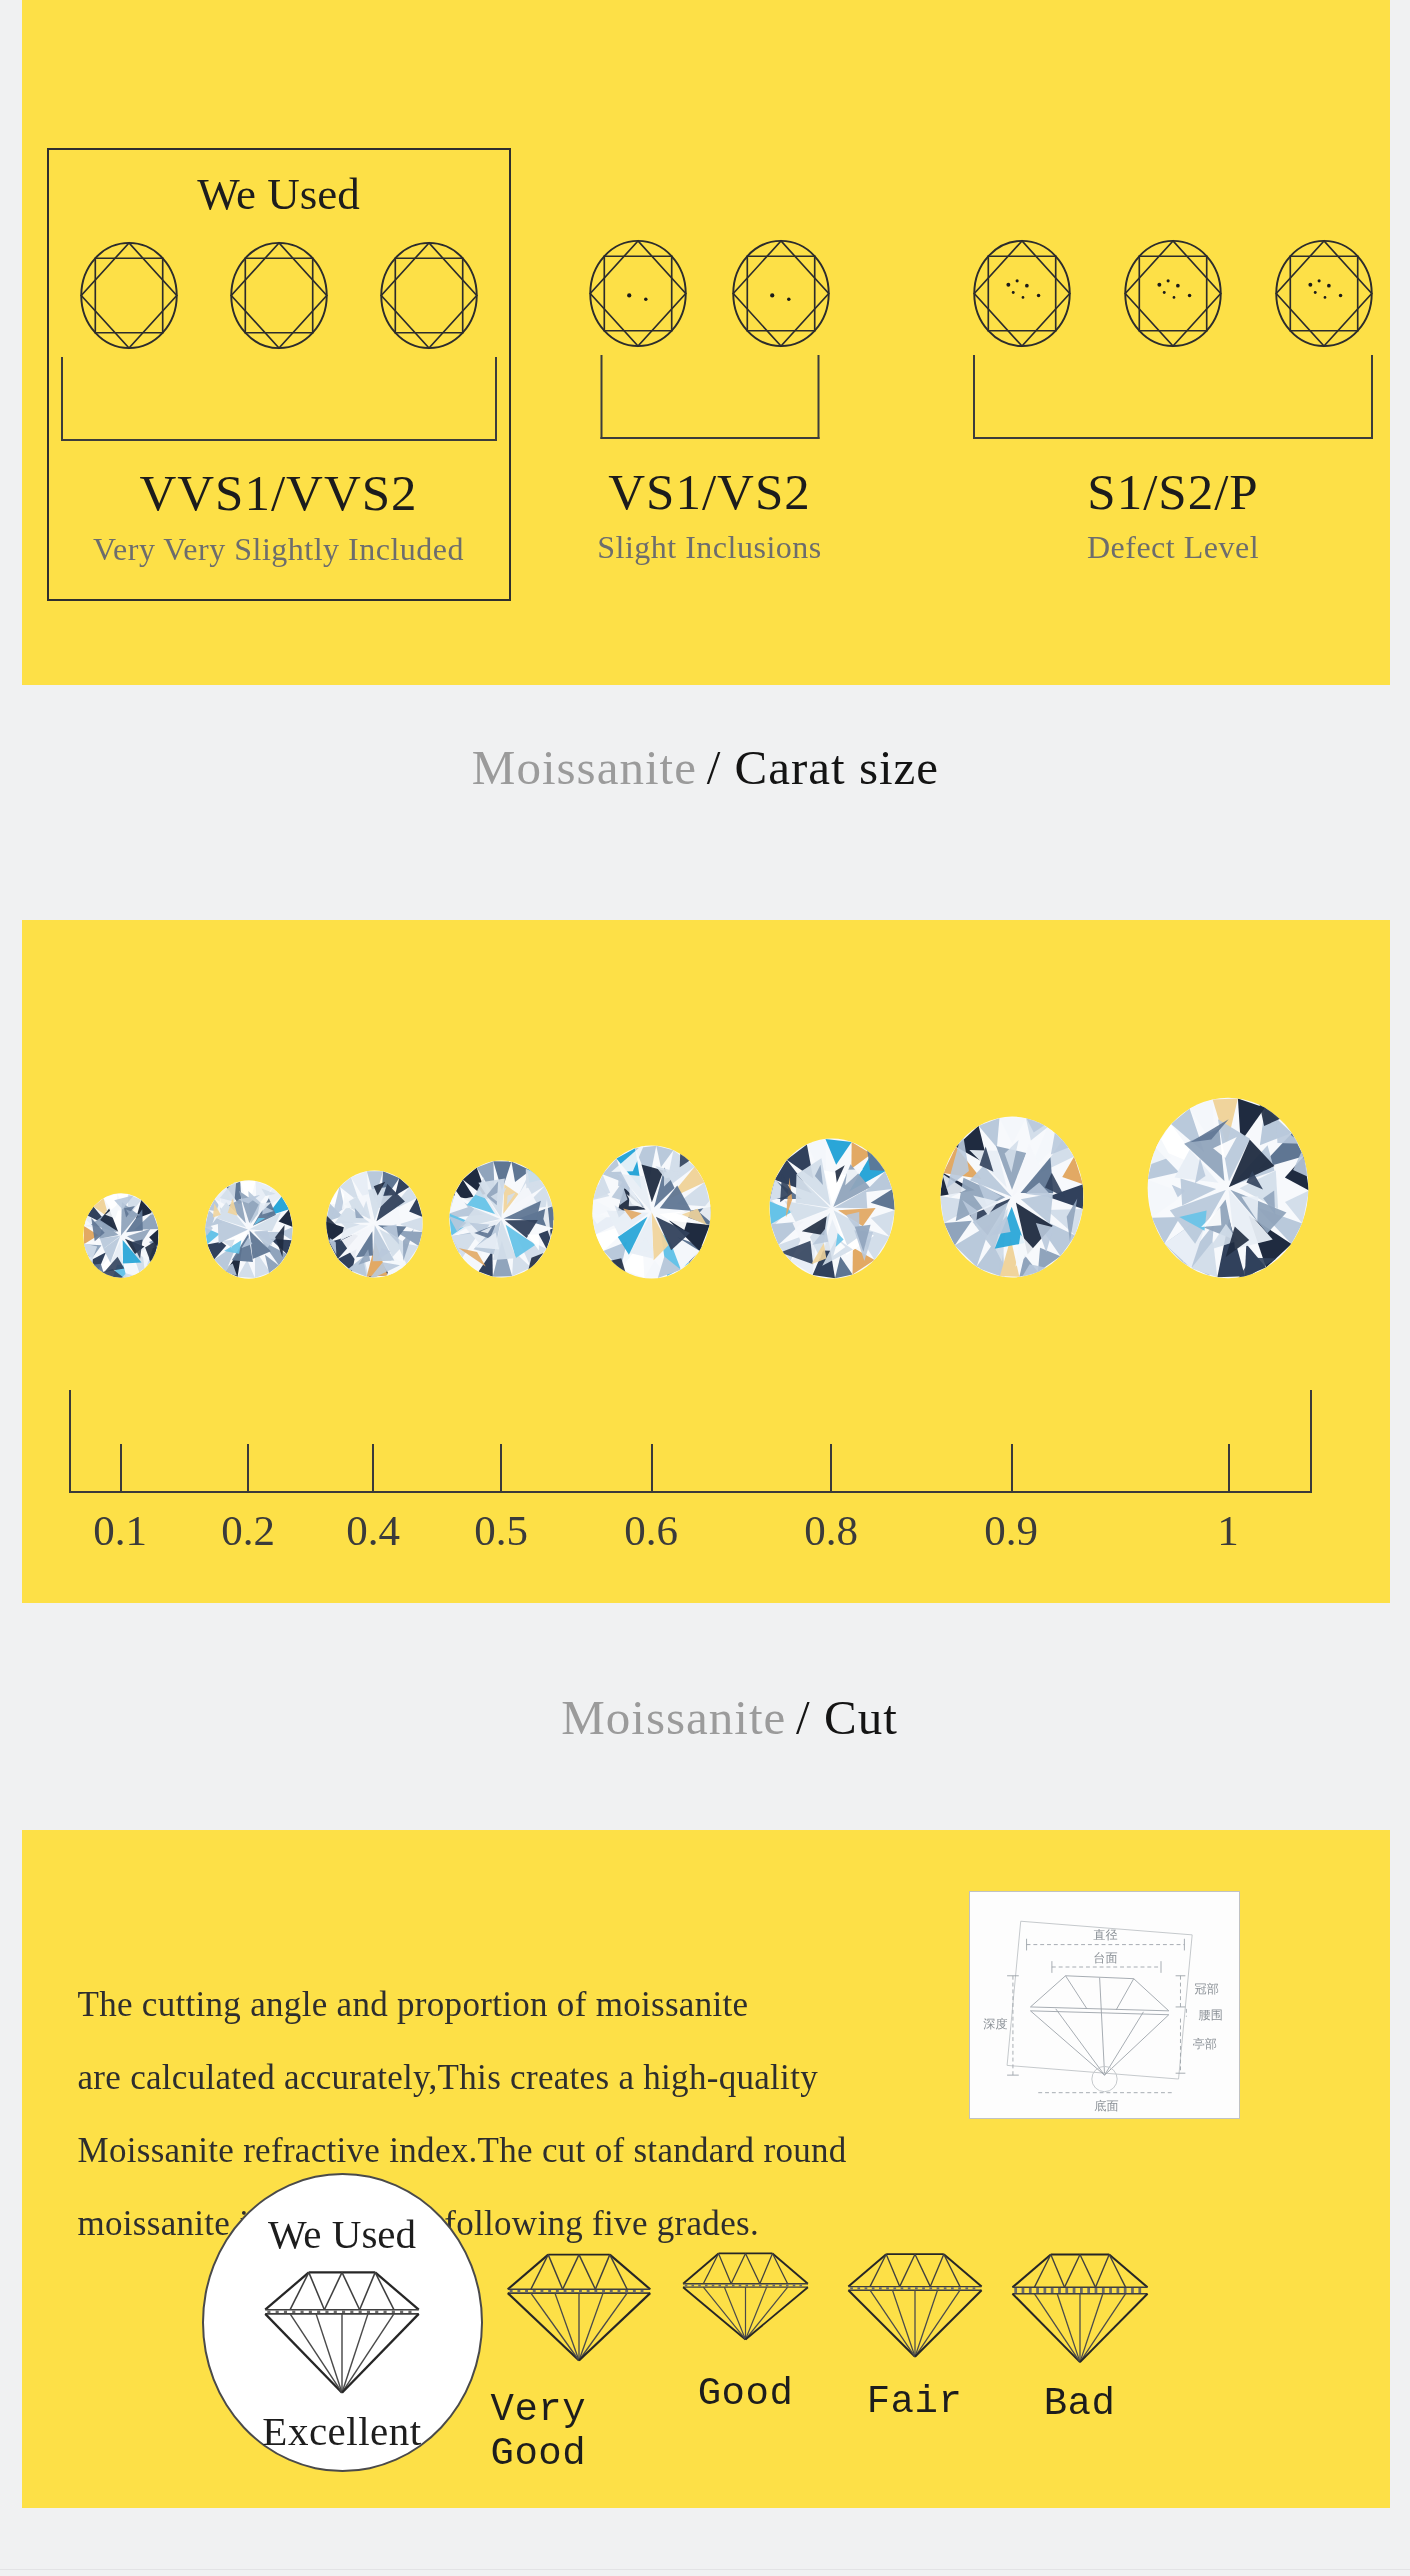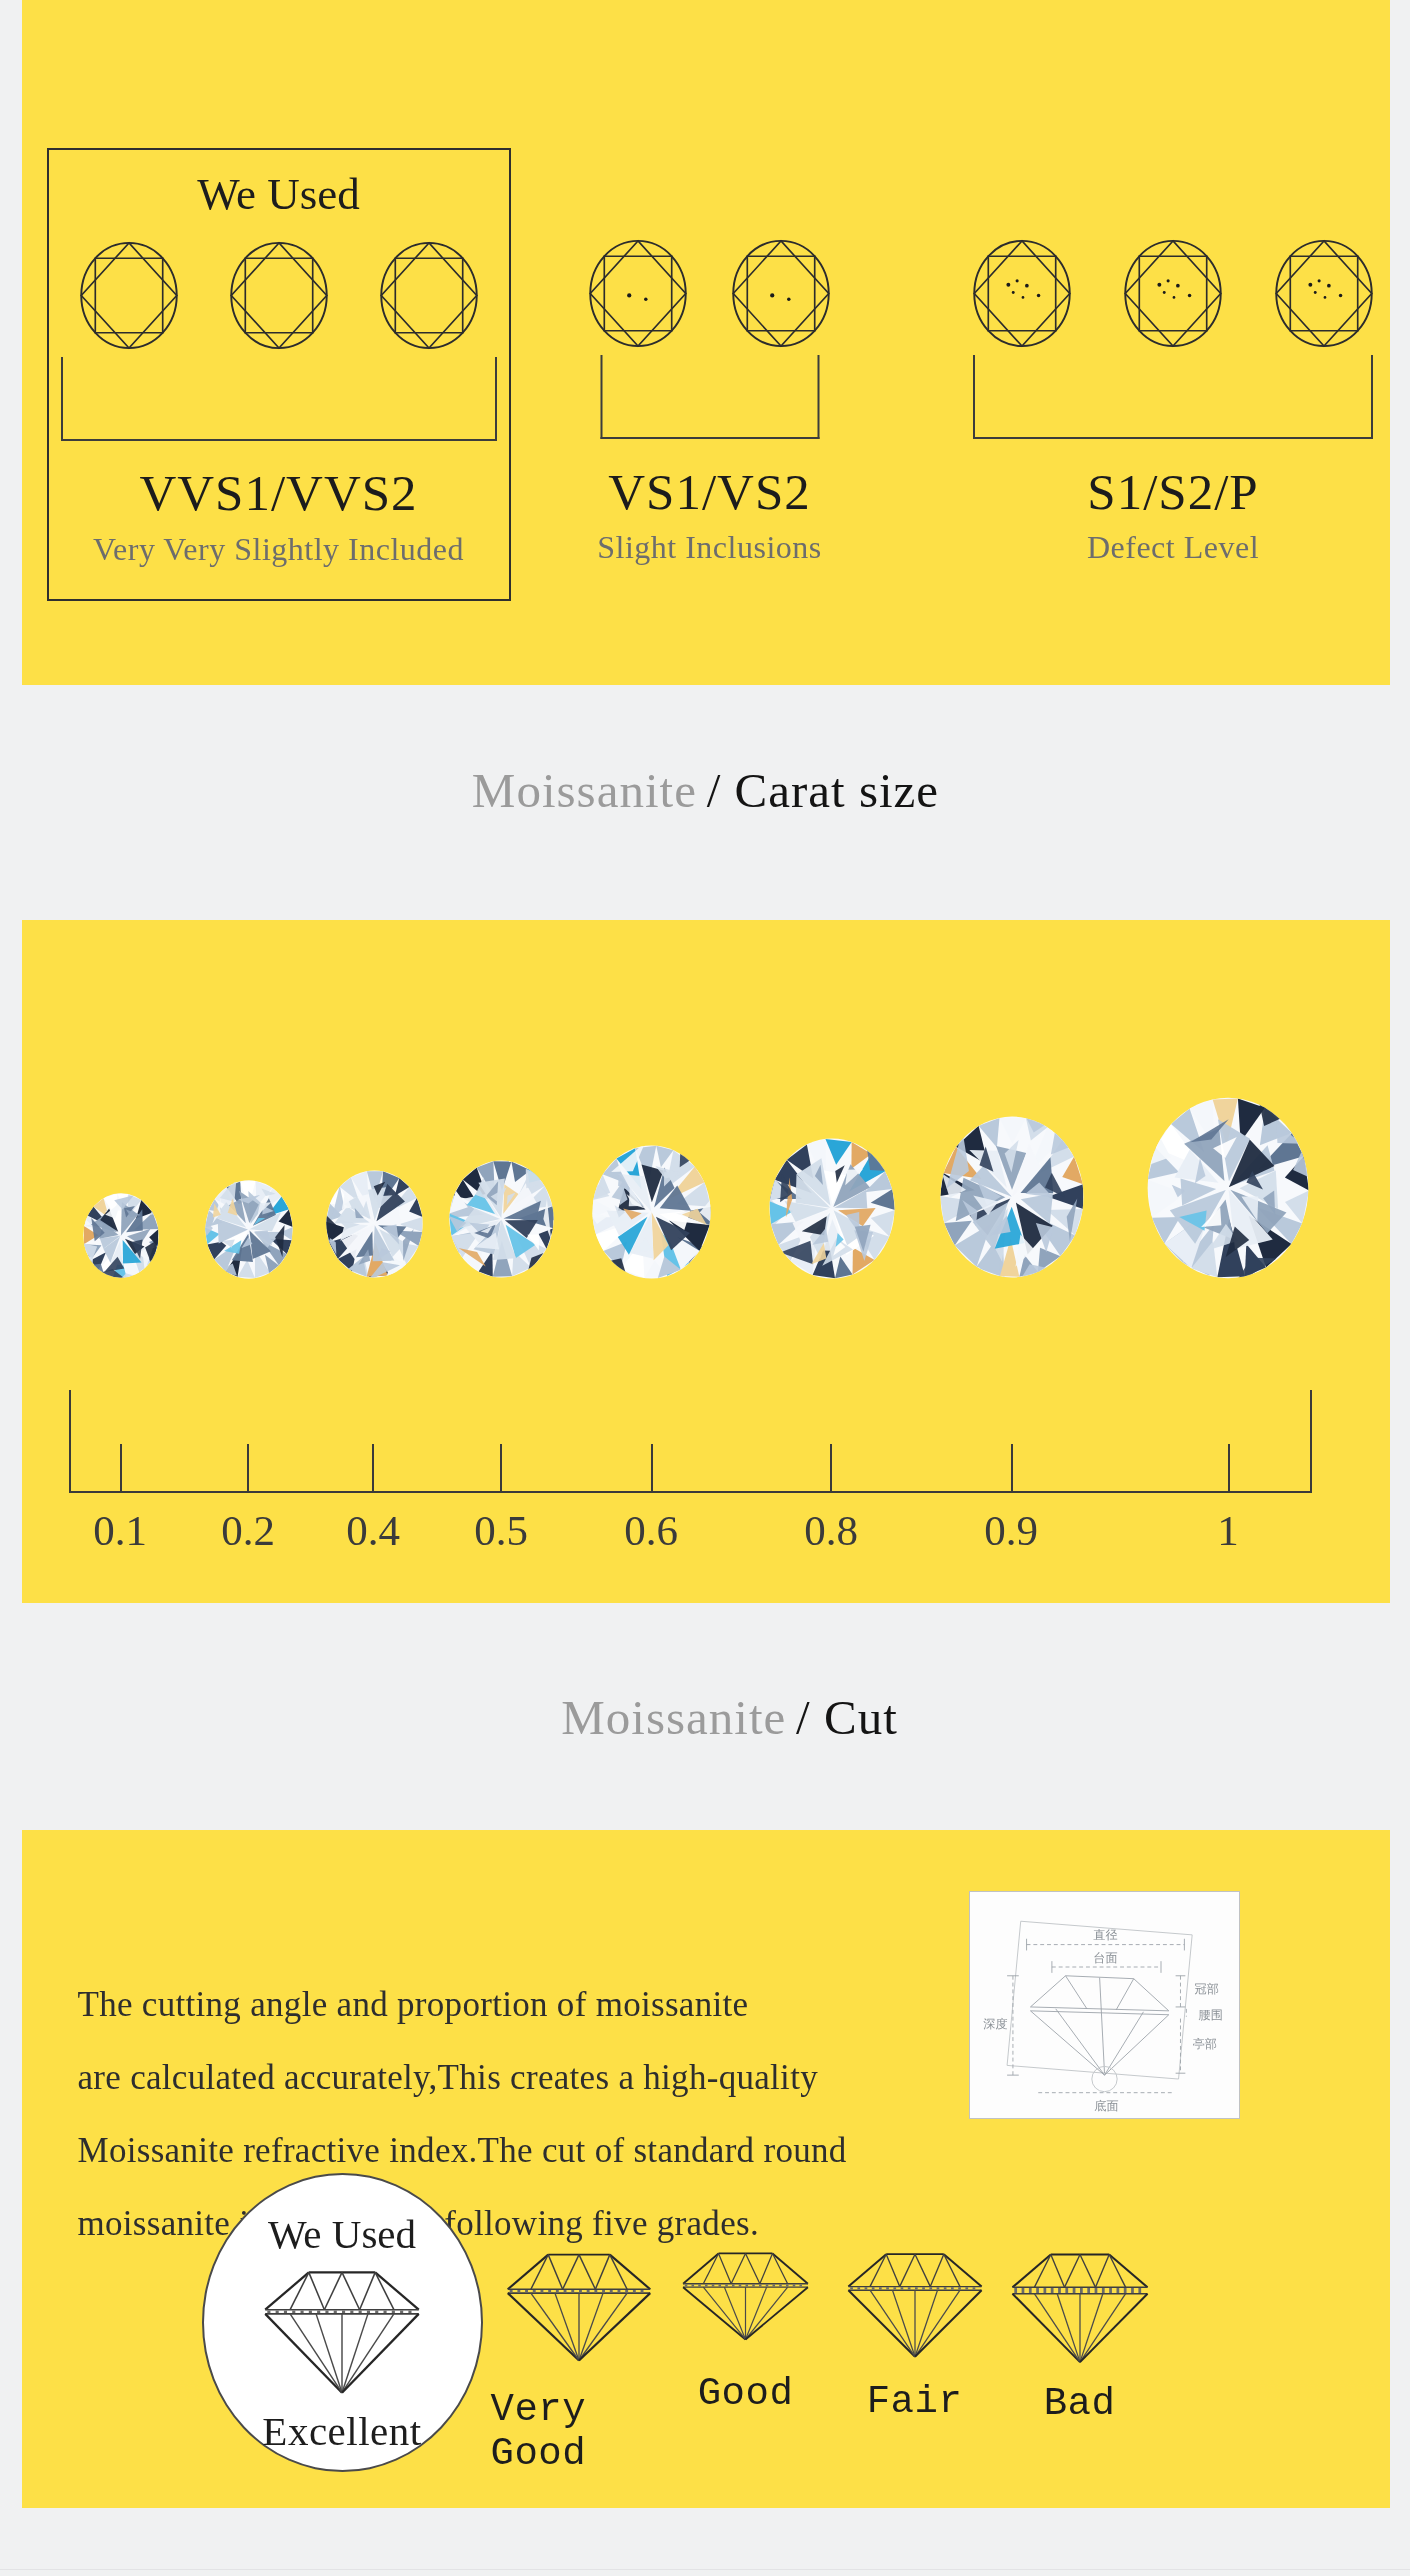--- a/index.html
+++ b/index.html
@@ -5,21 +5,21 @@
   html,body{margin:0;padding:0;background:#f0f1f2;}
   .page{position:relative;width:1411px;height:2576px;background:#f0f1f2;overflow:hidden;
         font-family:"Liberation Serif",serif;color:#1d1d1d;}
   .panel{position:absolute;left:21.5px;width:1368px;background:#fde047;}
   #panel-clarity{top:0;height:685px;}
   #panel-carat{top:920px;height:683px;}
   #panel-cut{top:1830px;height:678px;}
 
   
   .band{position:absolute;left:0;width:100%;display:flex;align-items:center;justify-content:center;}
-  #band-carat{top:685px;height:165px;margin-top:23px;}
+  #band-carat{top:685px;height:165px;}
   #band-cut{top:1604px;height:226px;padding-left:24px;}
   .band h2{margin:0;font-weight:400;font-size:49px;letter-spacing:1px;}
   .band .hl{color:#9b9b9b;}
   .band .hd{color:#141414;margin-left:9.8px;}
 
   
   .cgroup{position:absolute;}
   #grp-vvs{left:25px;top:148px;width:460px;height:449px;border:2px solid #2f2f2f;}
   #grp-vs{left:556px;top:0;width:264px;height:685px;}
   #grp-s{left:927px;top:0;width:449px;height:685px;}

